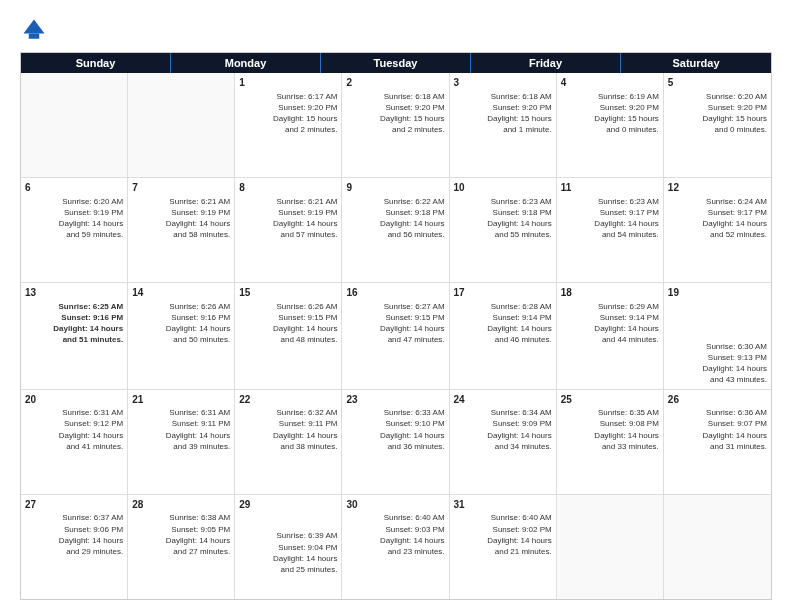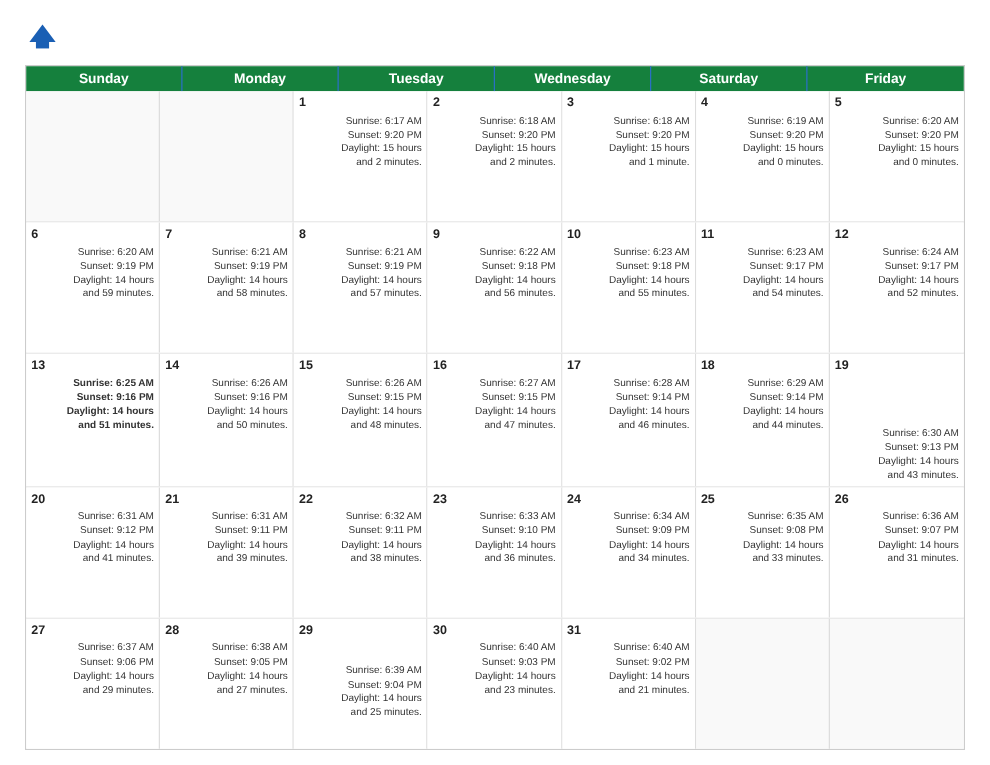--- a/index.html
+++ b/index.html
@@ -53,22 +53,22 @@
       color: #444;
     }
     .calendar {
       flex: 1;
       display: flex;
       flex-direction: column;
       border: 1px solid #ccc;
     }
     .cal-header {
       display: grid;
-      grid-template-columns: repeat(6, 1fr);
-      background: #15803d;
+      grid-template-columns: repeat(5, 1fr);
+      background: #0f172a;
     }
     .cal-header-cell {
       color: #fff;
       font-size: 11px;
       font-weight: bold;
       text-align: center;
       padding: 4px 2px;
       border-right: 1px solid #2a6fc4;
     }
     .cal-header-cell:last-child { border-right: none; }
@@ -128,23 +128,22 @@
       <div class="month-title"></div>
       <div class="location"></div>
     </div>
   </div>
 
   <div class="calendar">
     <div class="cal-header">
     <div class="cal-header-cell">Sunday</div>
         <div class="cal-header-cell">Monday</div>
         <div class="cal-header-cell">Tuesday</div>
-        <div class="cal-header-cell">Wednesday</div>
+        <div class="cal-header-cell">Friday</div>
         <div class="cal-header-cell">Saturday</div>
-        <div class="cal-header-cell">Friday</div>
       </div>
     <div class="cal-body">
     <div class="cal-row">
           <div class="cal-cell empty"></div>
           <div class="cal-cell empty"></div>
           <div class="cal-cell">
             <span class="day-num">1</span>
             <div class="cell-info" style="white-space: pre-line;">Sunrise: 6:17 AM
 Sunset: 9:20 PM
 Daylight: 15 hours

